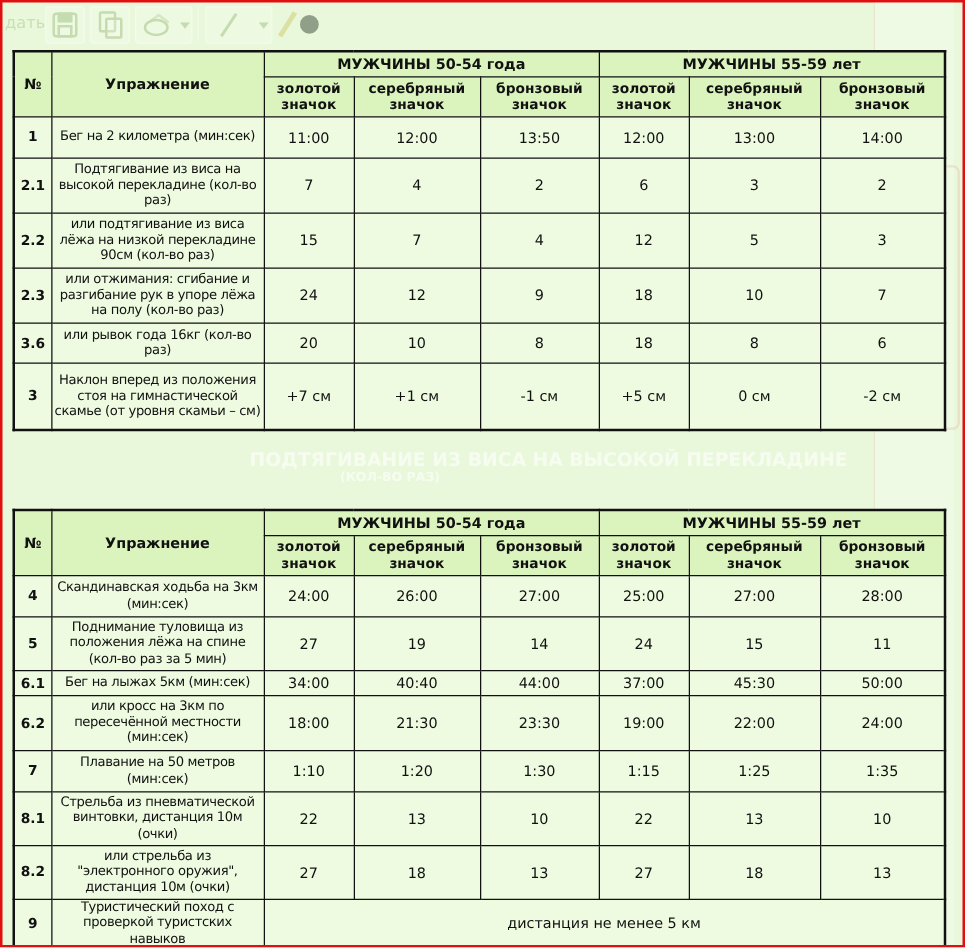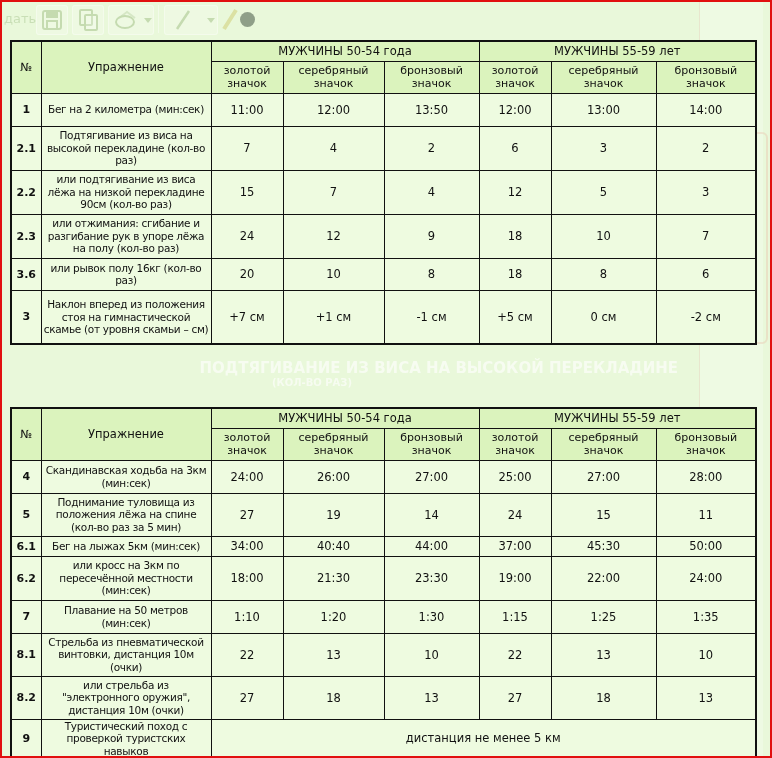--- a/index.html
+++ b/index.html
@@ -25,21 +25,21 @@
   .chev{color:rgba(150,185,140,.55); font-size:13px; font-weight:bold;}
   
   .content{position:absolute; inset:0; z-index:1;}
   .sec-title{position:absolute; left:0; width:100%; text-align:center; font-weight:bold; color:#000;}
   .t1{top:7px; font-size:15px; padding-left:64px; box-sizing:border-box; letter-spacing:.2px;}
   .t2{top:372px; font-size:14px; letter-spacing:.2px;}
   table.std{position:absolute; left:8px; border-collapse:collapse; table-layout:fixed;
     background:#eefbe0; border:2px solid #111;}
   .tbl1{top:38px;} .tbl2{top:405px;}
   table.std th, table.std td{border:1px solid #111; text-align:center; vertical-align:middle; padding:0 2px;}
-  table.std th{background:#dbf3bd; font-weight:normal;}
+  table.std th{background:#dbf3bd; font-weight:bold;}
   tr.hr1{height:20px;} tr.hr1 th{font-size:11.5px;}
   tr.hr2{height:32px;} tr.hr2 th{font-size:11px; line-height:13px;}
   th.corner{font-size:11.5px;}
   td.num{font-weight:bold; font-size:11px;}
   td.ex{font-size:10.5px; letter-spacing:-.3px; line-height:12.5px;}
   td.v{font-size:11.5px;}
 </style>
 </head>
 <body>
 
@@ -177,21 +177,21 @@
         <td class="ex">или отжимания: сгибание и разгибание рук в упоре лёжа на полу (кол-во раз)</td>
         <td class="v">24</td>
         <td class="v">12</td>
         <td class="v">9</td>
         <td class="v">18</td>
         <td class="v">10</td>
         <td class="v">7</td>
       </tr>
       <tr style="height:32px">
         <td class="num">3.6</td>
-        <td class="ex">или рывок полу 16кг (кол-во раз)</td>
+        <td class="ex">или рывок года 16кг (кол-во раз)</td>
         <td class="v">20</td>
         <td class="v">10</td>
         <td class="v">8</td>
         <td class="v">18</td>
         <td class="v">8</td>
         <td class="v">6</td>
       </tr>
       <tr style="height:54px">
         <td class="num">3</td>
         <td class="ex">Наклон вперед из положения стоя на гимнастической скамье (от уровня скамьи – см)</td>

